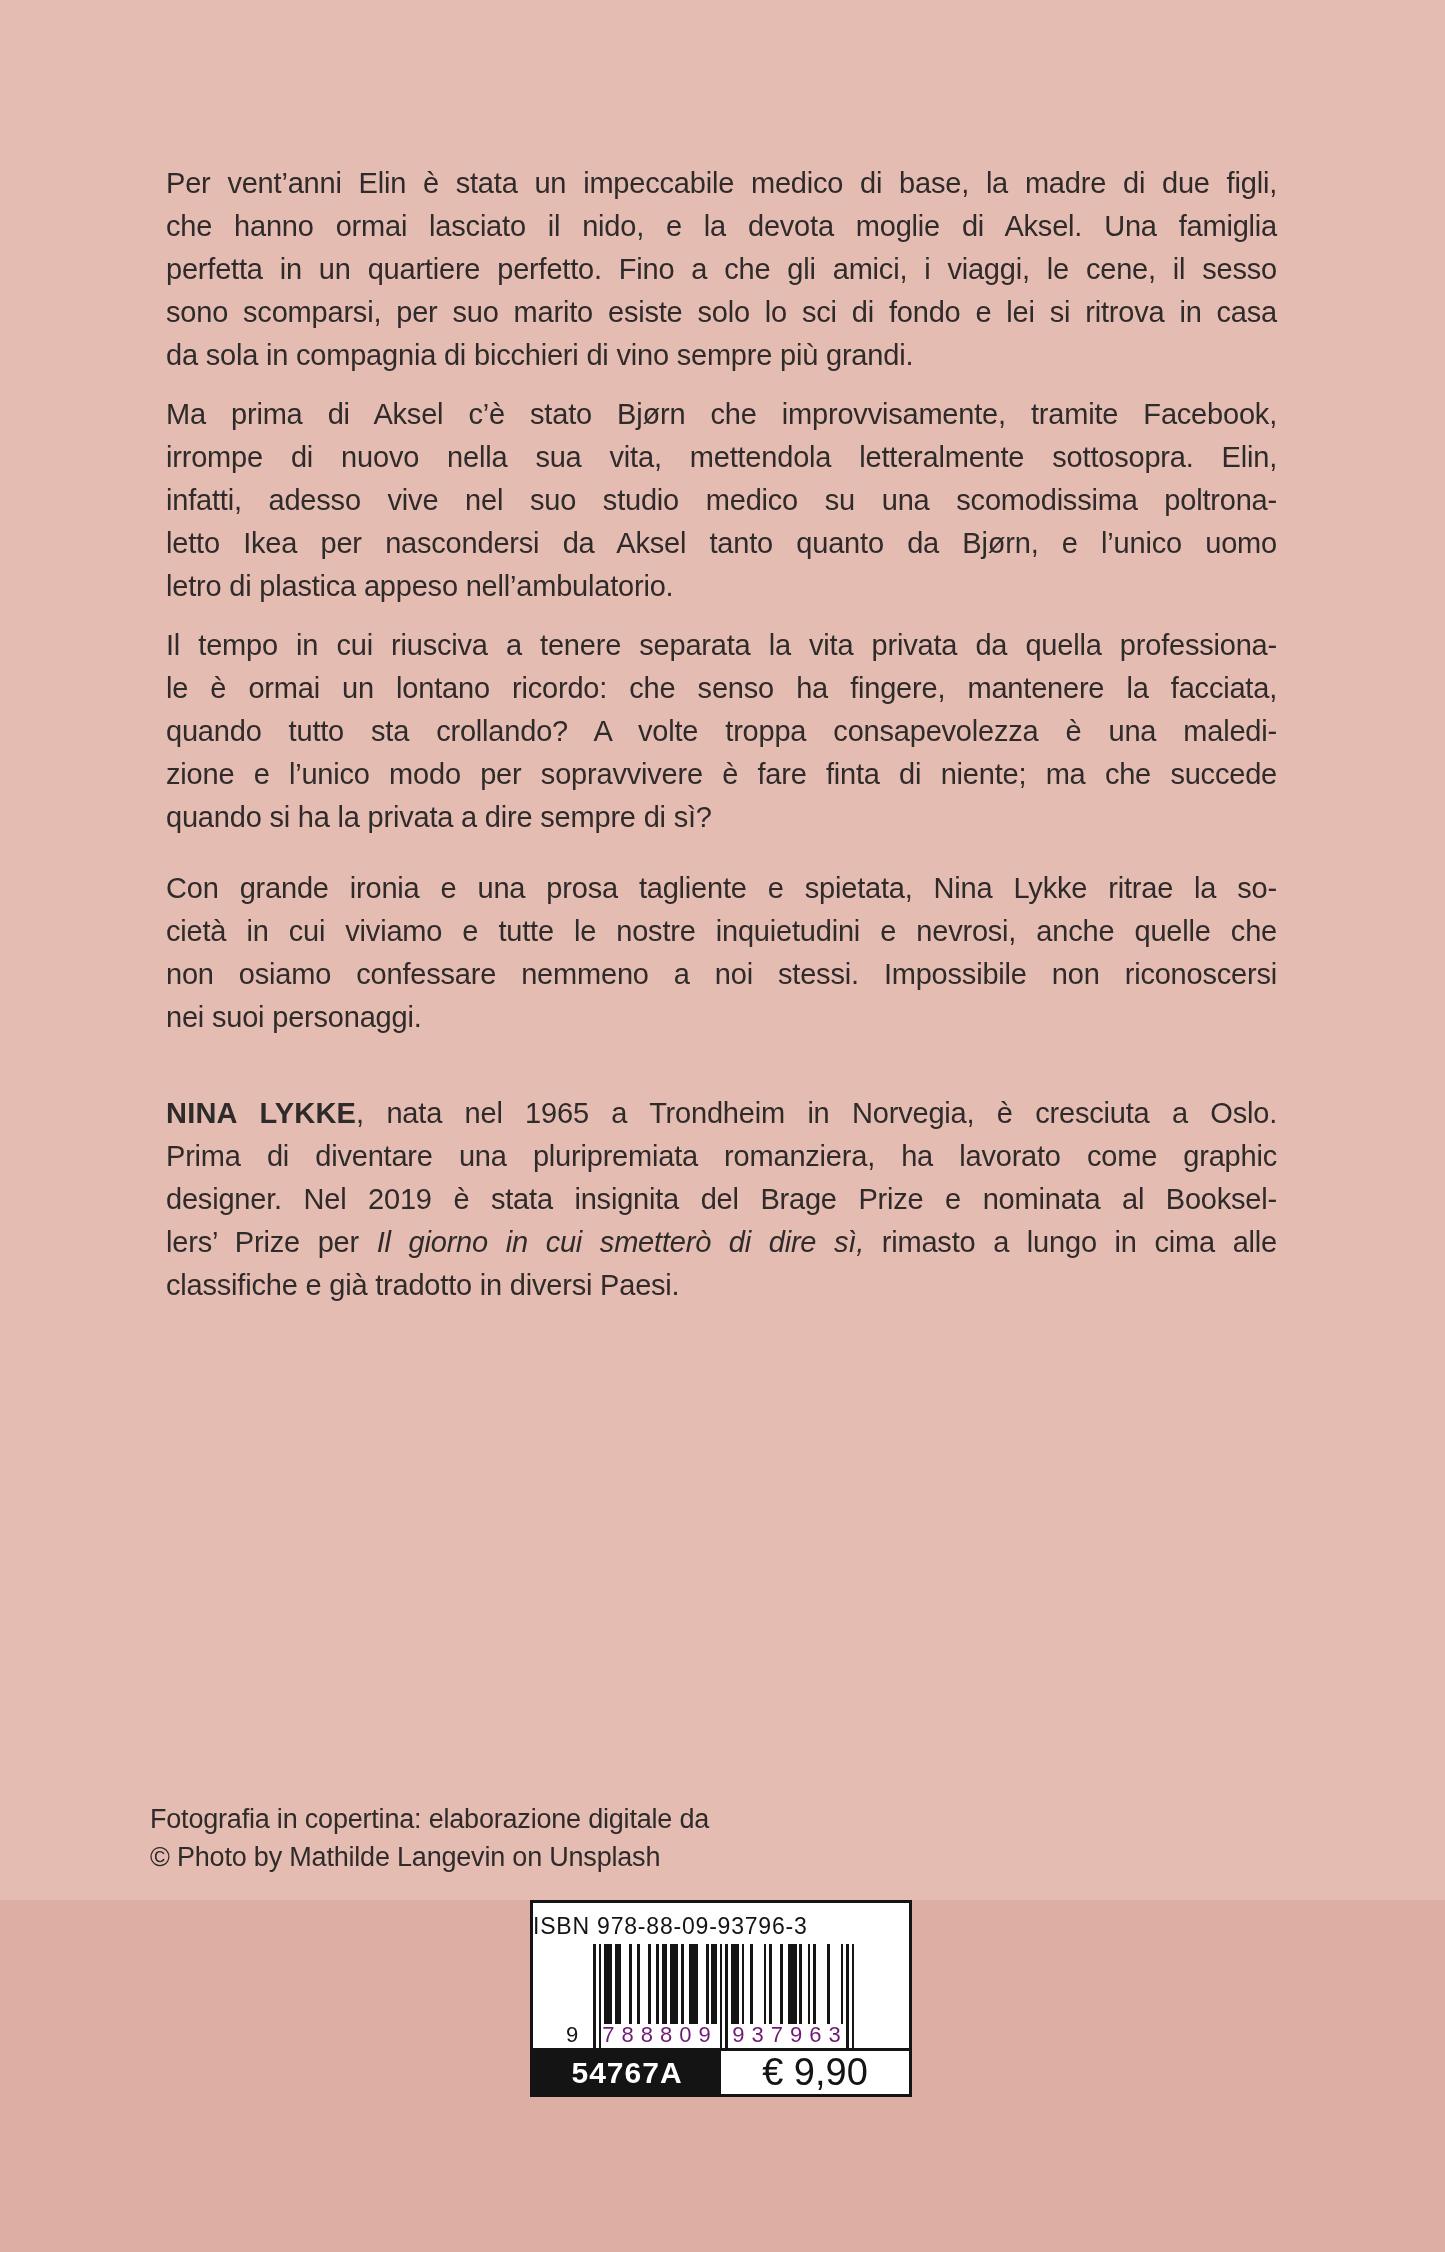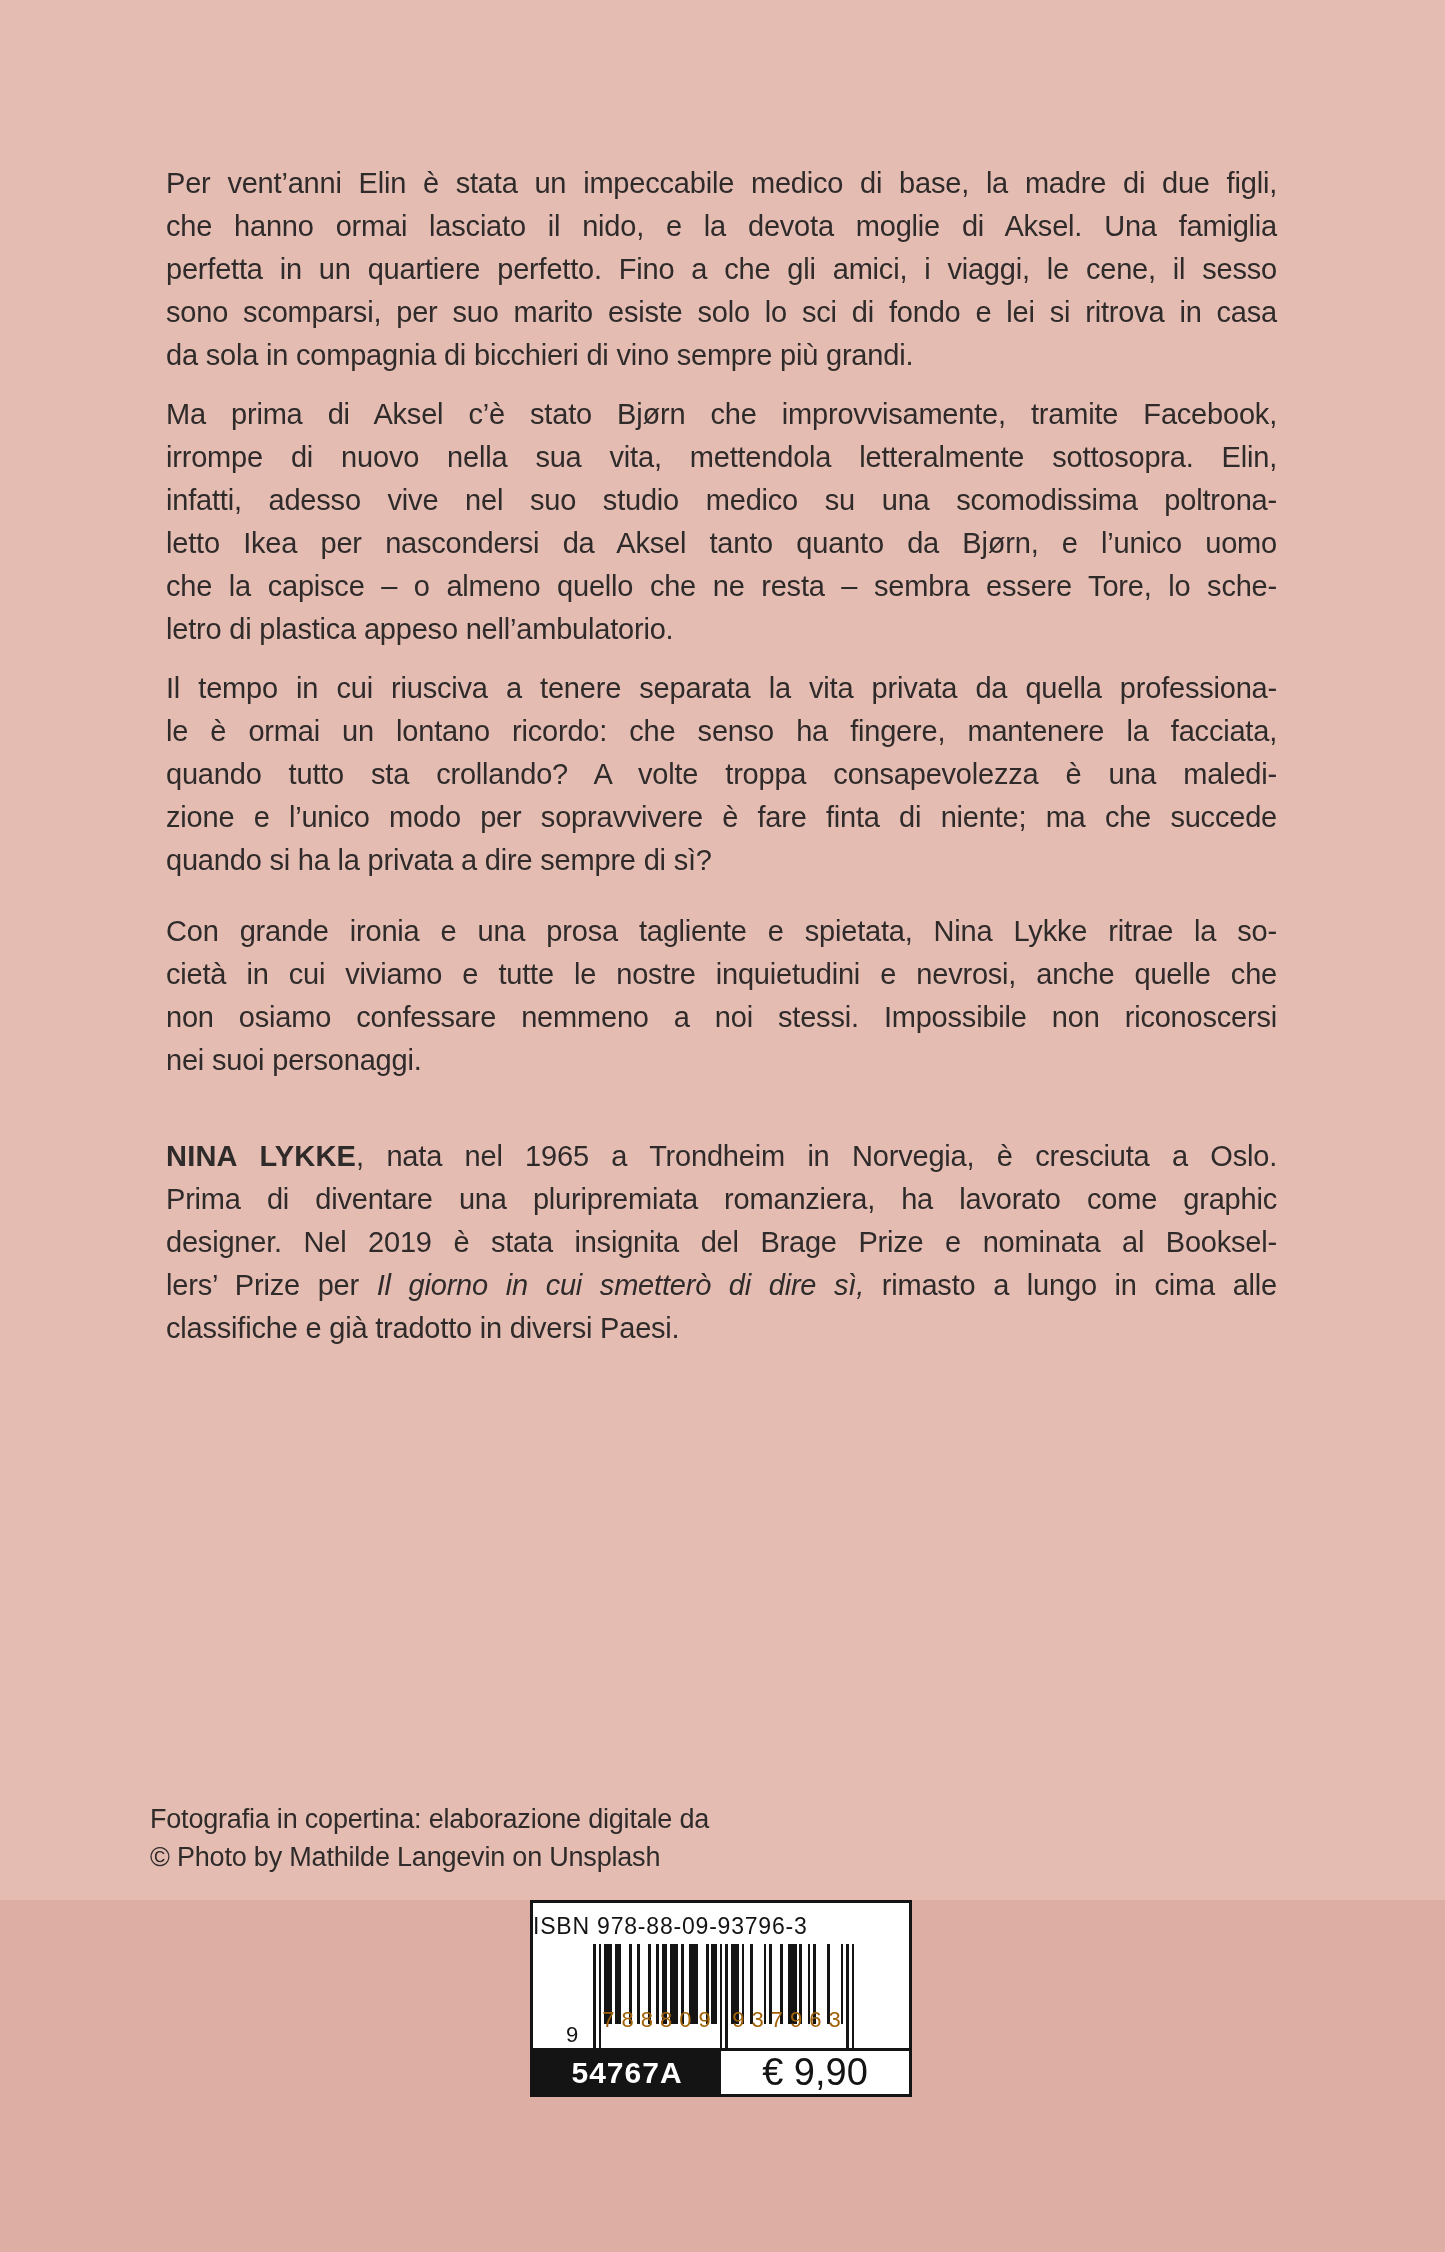--- a/index.html
+++ b/index.html
@@ -46,21 +46,21 @@
   .bars-wrap{position:relative;margin:4px 0 0 60px;width:262px;height:104px;}
   .bars{display:flex;align-items:flex-start;height:104px;}
   .module{width:2.75px;height:80px;flex:0 0 auto;}
   .module.bar{background:#141414;}
   .module.tall{height:104px;}
   .digit-lead{
     position:absolute;left:-27px;top:79px;
     font-size:22px;color:#141414;line-height:24px;
   }
   .digit-group{
-    position:absolute;top:64px;font-size:22px;color:#a16207;line-height:24px;
+    position:absolute;top:79px;font-size:22px;color:#701a75;line-height:24px;
     letter-spacing:7px;text-align:center;white-space:nowrap;
   }
   .digit-group.g1{left:8px;width:118px;}
   .digit-group.g2{left:138px;width:118px;}
   .bc-row{
     position:absolute;left:0;bottom:0;width:100%;height:46px;
     display:flex;border-top:3px solid #141414;box-sizing:border-box;
   }
   .bc-code{
     width:50%;background:#141414;color:#ffffff;
@@ -85,21 +85,20 @@
         <div class="line">che hanno ormai lasciato il nido, e la devota moglie di Aksel. Una famiglia</div>
         <div class="line">perfetta in un quartiere perfetto. Fino a che gli amici, i viaggi, le cene, il sesso</div>
         <div class="line">sono scomparsi, per suo marito esiste solo lo sci di fondo e lei si ritrova in casa</div>
         <div class="line last">da sola in compagnia di bicchieri di vino sempre più grandi.</div>
       </div>
       <div class="para">
         <div class="line">Ma prima di Aksel c’è stato Bjørn che improvvisamente, tramite Facebook,</div>
         <div class="line">irrompe di nuovo nella sua vita, mettendola letteralmente sottosopra. Elin,</div>
         <div class="line">infatti, adesso vive nel suo studio medico su una scomodissima poltrona-</div>
         <div class="line">letto Ikea per nascondersi da Aksel tanto quanto da Bjørn, e l’unico uomo</div>
-        <div class="line">che la capisce – o almeno quello che ne resta – sembra essere Tore, lo sche-</div>
         <div class="line last">letro di plastica appeso nell’ambulatorio.</div>
       </div>
       <div class="para">
         <div class="line">Il tempo in cui riusciva a tenere separata la vita privata da quella professiona-</div>
         <div class="line">le è ormai un lontano ricordo: che senso ha fingere, mantenere la facciata,</div>
         <div class="line">quando tutto sta crollando? A volte troppa consapevolezza è una maledi-</div>
         <div class="line">zione e l’unico modo per sopravvivere è fare finta di niente; ma che succede</div>
         <div class="line last">quando si ha la privata a dire sempre di sì?</div>
       </div>
       <div class="para gap-small">

